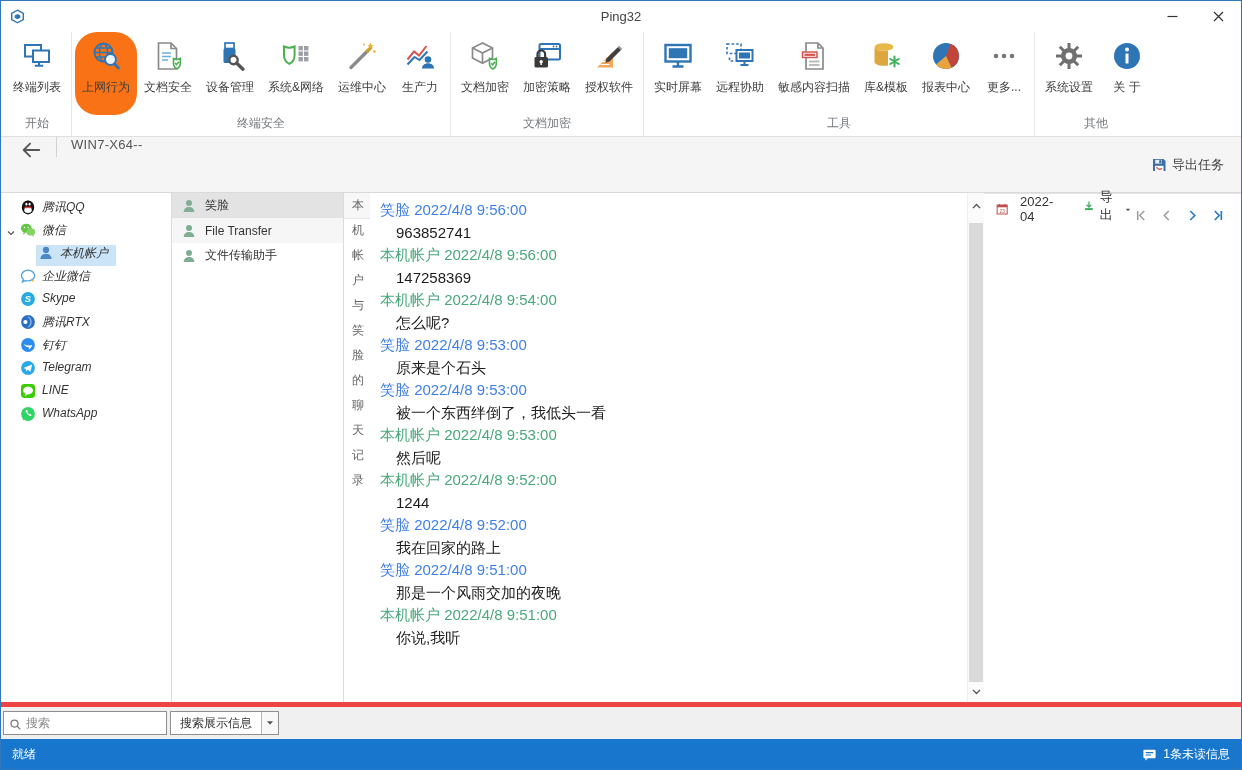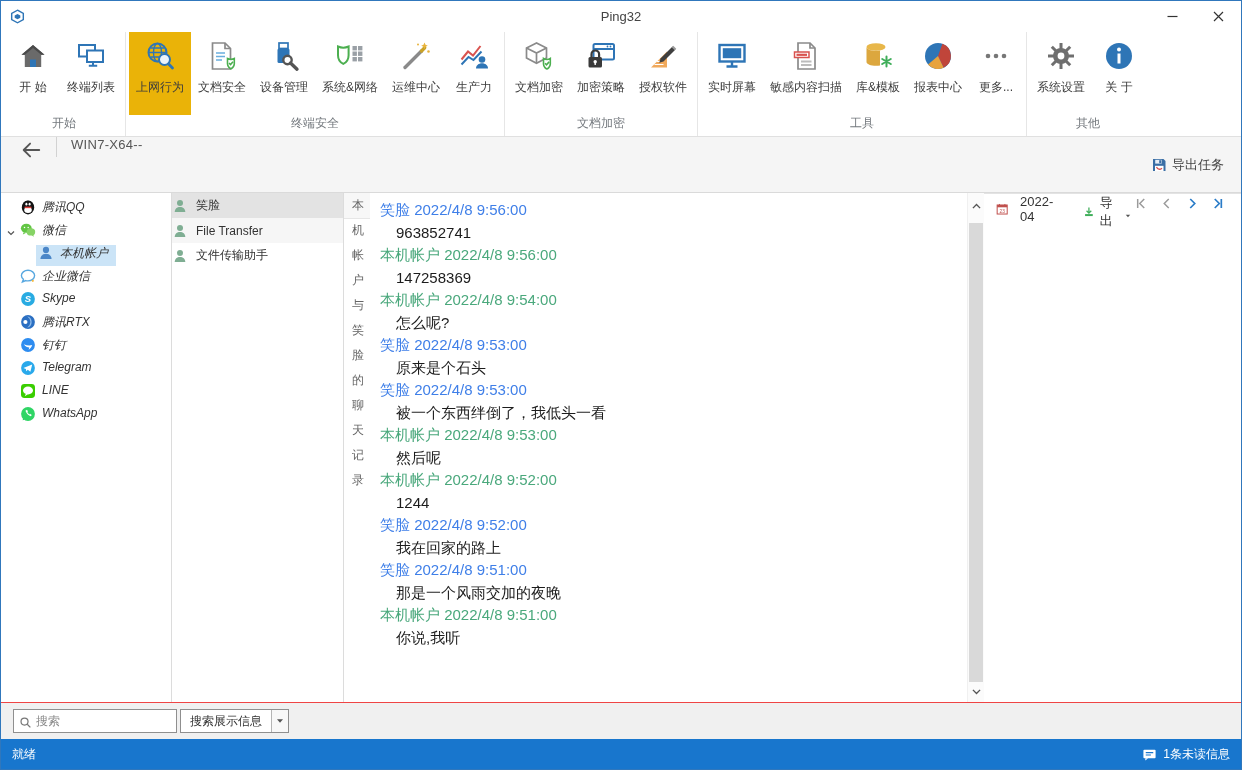--- a/index.html
+++ b/index.html
@@ -14,21 +14,21 @@
   .win-controls { margin-left:auto; display:flex; height:100%; }
   .win-btn { width:46px; height:100%; display:flex; align-items:center; justify-content:center; }
   .win-btn svg { width:13px; height:13px; }
 
   
   .ribbon { height:105px; flex:0 0 105px; display:flex; background:#fff; border-bottom:1px solid #e0e0e0; padding-left:2px; }
   .rbn-group { display:flex; flex-direction:column; border-right:1px solid #e6e6e6; padding:0 3px; }
   .rbn-group:last-child { border-right:none; }
   .rbn-items { height:83px; display:flex; align-items:stretch; }
   .rbn-btn { min-width:54px; padding:8px 7px 0; display:flex; flex-direction:column; align-items:center; gap:7px; font-size:12px; color:#3d3d3d; white-space:nowrap; cursor:default; }
-  .rbn-btn.selected { background:#eab308; }
+  .rbn-btn.selected { background:#f97316;border-radius:22px; }
   .rbn-btn .ico { width:32px; height:32px; display:block; }
   .rbn-label { height:20px; text-align:center; font-size:12px; color:#73787d; line-height:16px; }
 
   
   .navrow { height:56px; flex:0 0 56px; background:#f5f5f5; border-bottom:1px solid #dadada; display:flex; padding:0 17px; }
   .back-btn { width:26px; height:26px; display:flex; align-items:center; justify-content:center; }
   .back-btn svg { width:22px; height:22px; }
   .nav-div { width:1px; height:20px; background:#d2d2d2; margin:0 14px 0 12px; }
   .device-name { font-size:13px; color:#555; letter-spacing:.3px; }
   .nav-spacer { flex:1; }
@@ -38,52 +38,52 @@
   
   .content { flex:1; display:flex; min-height:0; background:#fff; }
   .tree { width:171px; flex:0 0 171px; border-right:1px solid #dcdcdc; padding-top:5px; overflow:hidden; }
   .tree-row { height:23px; display:flex; align-items:center; font-size:12px; color:#333; }
   .tree-row .expander { width:14px; height:12px; margin-left:3px; flex:0 0 14px; }
   .tree-row .ico { width:16px; height:16px; margin-right:6px; flex:0 0 16px; }
   .tree-row .inner { display:flex; align-items:flex-start; height:21px; padding:0 8px 0 2px;font-style:italic; }
   .tree-row .inner.selected { background:#cbe4f7; }
 
   .contacts { width:172px; flex:0 0 172px; border-right:1px solid #dcdcdc; }
-  .contact-row { height:25px; display:flex; align-items:center; gap:8px; font-size:12px; color:#333; }
+  .contact-row { height:25px; display:flex; align-items:center; padding-left:9px; gap:8px; font-size:12px; color:#333; }
   .contact-row:nth-child(2) { background:#f6f6f6;align-items:center; }
   .contact-row.selected { background:#e3e3e3; }
   .contact-row .ico { width:16px; height:16px; }
 
   
   .chat { flex:1; display:flex; flex-direction:row; min-width:0; }
   .chat-header { height:26px; flex:0 0 26px; line-height:25px; background:#f7f7f7; border-bottom:1px solid #e6e6e6; font-size:12px; color:#666; padding-left:8px; }
   .chat-body { flex:1; position:relative; overflow:hidden; }
   .messages { position:absolute; top:0; left:0; right:17px; bottom:0; padding:6px 10px 0; }
   .msg-time { font-size:15px; line-height:22px; }
   .msg-time.remote { color:#3f7fe8; }
   .msg-time.local  { color:#4aa87c; }
   .msg-text { font-size:15px; line-height:23px; color:#1c1c1c;margin-left:16px; }
   .scrollbar { position:absolute; top:0; right:0; bottom:0; width:17px; background:#fbfbfb; border-left:1px solid #f0f0f0; }
   .scroll-btn { position:absolute; left:0; width:17px; height:18px; display:flex; align-items:center; justify-content:center; }
   .scroll-btn.up { top:4px; } .scroll-btn.down { bottom:2px; }
   .scroll-btn svg { width:13px; height:13px; }
   .scroll-thumb { position:absolute; left:1px; right:1px; top:30px; bottom:20px; background:#d9d9d9; }
 
-  .chat-footer { height:31px; flex:0 0 31px; border-top:1px solid #e3e3e3; display:flex; align-items:flex-start; padding:0 14px 0 12px; font-size:13px; color:#333; }
+  .chat-footer { height:31px; flex:0 0 31px; border-top:1px solid #e3e3e3; display:flex; align-items:flex-end; padding:0 14px 0 12px; font-size:13px; color:#333; }
   .chat-footer .ico { width:16px; height:16px; }
   .month-picker { display:flex; align-items:center; gap:12px; }
   .export-btn { display:flex; align-items:center; gap:5px; margin-left:26px; }
   .export-btn .caret { width:8px; height:8px; margin-left:1px; }
   .footer-spacer { flex:1; }
   .pagination { display:flex; align-items:center; gap:8px; }
   .page-btn { width:18px; height:18px; display:flex; align-items:center; justify-content:center; }
   .page-btn svg { width:15px; height:15px; }
 
   
-  .searchrow { height:37px; flex:0 0 37px; background:#f0f0f0; border-top:1px solid #ef4444; display:flex; align-items:center; padding-left:12px; }
+  .searchrow { height:37px; flex:0 0 37px; background:#f0f0f0; border-top:5px solid #ef4444; display:flex; align-items:center; padding-left:2px; }
   .search-box { width:164px; height:24px; background:#fff; border:1px solid #8f8f8f; display:flex; align-items:center; padding:0 5px; gap:4px; }
   .search-box .ico { width:13px; height:13px; flex:0 0 13px; }
   .search-box input { border:none; outline:none; flex:1; min-width:0; font-size:12px; color:#333; font-family:inherit; background:transparent; }
   .search-box input::placeholder { color:#8a8a8a; }
   .filter-box { height:24px; border:1px solid #8f8f8f; background:#fff; display:flex; align-items:center; margin-left:3px; }
   .filter-label { padding:0 9px; font-size:12px; color:#333; white-space:nowrap; }
   .filter-caret { width:17px; height:22px; border-left:1px solid #b5b5b5; background:#f8f8f8; display:flex; align-items:center; justify-content:center; }
   .filter-caret svg { width:8px; height:8px; }
 
   
@@ -115,28 +115,20 @@
           </svg>
         </div>
     </div>
   </div>
 
   <div class="ribbon" id="ribbon">
       <div class="rbn-group">
         <div class="rbn-items">
           <div class="rbn-btn">
             <span class="ico"><svg viewBox="0 0 32 32" width="100%" height="100%" xmlns="http://www.w3.org/2000/svg">
-                <path d="M16 5 4.5 14.8h3.3V27h16.4V14.8h3.3z" fill="#6a6a6a"></path>
-                <path d="M16 5 4.5 14.8h3.3L16 8l8.2 6.8h3.3z" fill="#4a4a4a"></path>
-                <rect x="13" y="19.5" width="6" height="7.5" fill="#2e75b6"></rect>
-              </svg></span>
-            <span>开 始</span>
-          </div>
-          <div class="rbn-btn">
-            <span class="ico"><svg viewBox="0 0 32 32" width="100%" height="100%" xmlns="http://www.w3.org/2000/svg">
                 <rect x="4" y="5" width="16" height="11.5" fill="#fff" stroke="#2e75b6" stroke-width="2"></rect>
                 <rect x="12" y="10.5" width="16" height="11.5" fill="#fff" stroke="#2e75b6" stroke-width="2"></rect>
                 <path d="M18 22v3.6M13.8 25.8h8.4" stroke="#2e75b6" stroke-width="2" fill="none"></path>
               </svg></span>
             <span>终端列表</span>
           </div>
         </div>
         <div class="rbn-label">开始</div>
       </div>
       <div class="rbn-group">
@@ -244,20 +236,30 @@
       </div>
       <div class="rbn-group">
         <div class="rbn-items">
           <div class="rbn-btn">
             <span class="ico"><svg viewBox="0 0 32 32" width="100%" height="100%" xmlns="http://www.w3.org/2000/svg">
                 <rect x="3.5" y="5" width="25" height="16.5" fill="#fff" stroke="#2e75b6" stroke-width="2.4"></rect>
                 <rect x="6.8" y="8.2" width="18.4" height="10" fill="#2e75b6"></rect>
                 <path d="M16 21.5v4.2M10.5 26.5h11" stroke="#2e75b6" stroke-width="2.4" fill="none"></path>
               </svg></span>
             <span>实时屏幕</span>
+          </div>
+          <div class="rbn-btn">
+            <span class="ico"><svg viewBox="0 0 32 32" width="100%" height="100%" xmlns="http://www.w3.org/2000/svg">
+                <rect x="3" y="4" width="14" height="9.5" fill="none" stroke="#2e75b6" stroke-width="1.6" stroke-dasharray="2.6 2"></rect>
+                <path d="M5.5 17.5v3.5h5" fill="none" stroke="#2e75b6" stroke-width="1.6" stroke-dasharray="2.6 2"></path>
+                <rect x="12.5" y="10" width="16" height="11" fill="#fff" stroke="#2e75b6" stroke-width="2"></rect>
+                <rect x="15" y="12.5" width="11" height="6" fill="#2e75b6"></rect>
+                <path d="M20.5 21v4M16.5 25h8" stroke="#2e75b6" stroke-width="2" fill="none"></path>
+              </svg></span>
+            <span>远程协助</span>
           </div>
           <div class="rbn-btn">
             <span class="ico"><svg viewBox="0 0 32 32" width="100%" height="100%" xmlns="http://www.w3.org/2000/svg">
                 <path d="M8 3h12l5 5v21H8z" fill="#fff" stroke="#8a8a8a" stroke-width="1.7"></path>
                 <path d="M20 3v5h5" fill="none" stroke="#8a8a8a" stroke-width="1.7"></path>
                 <path d="M11 21.5h10.5M11 25h10.5" stroke="#bcbcbc" stroke-width="2"></path>
                 <rect x="4.5" y="12" width="14.5" height="5.5" fill="#fff" stroke="#d9534f" stroke-width="1.5"></rect>
                 <path d="M6.5 14.8h10.5" stroke="#d9534f" stroke-width="2.2"></path>
               </svg></span>
             <span>敏感内容扫描</span>

